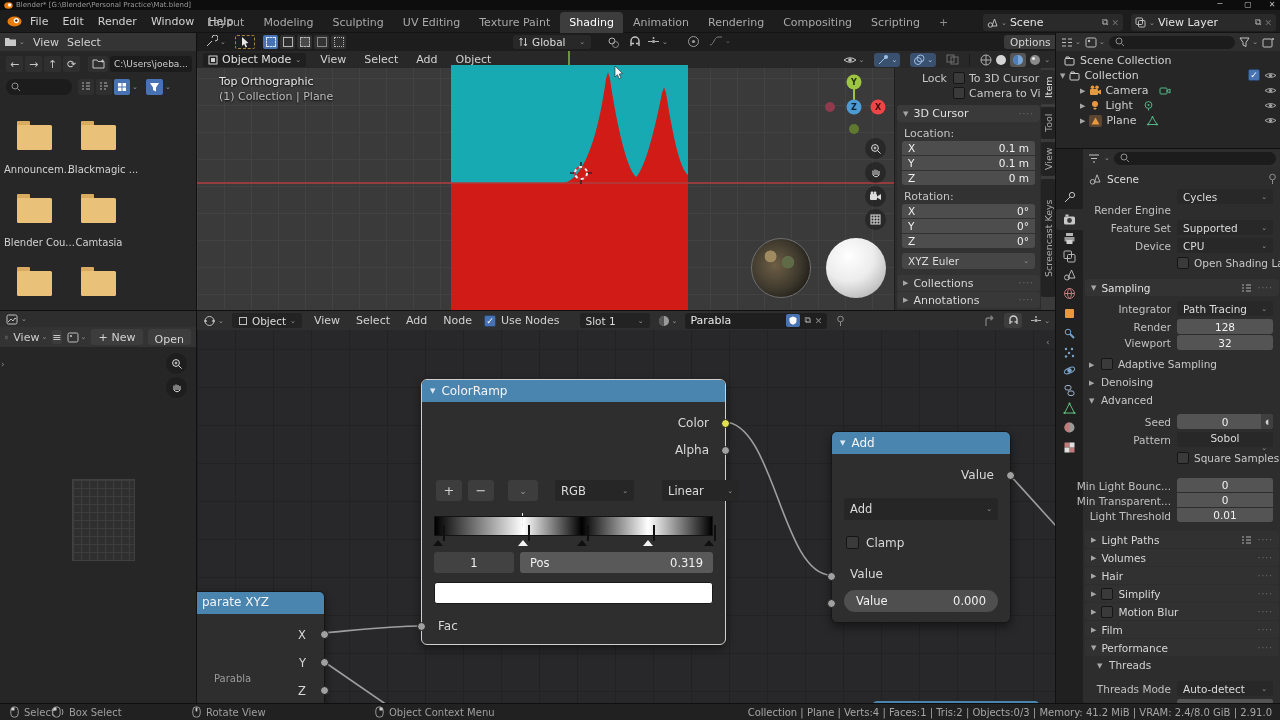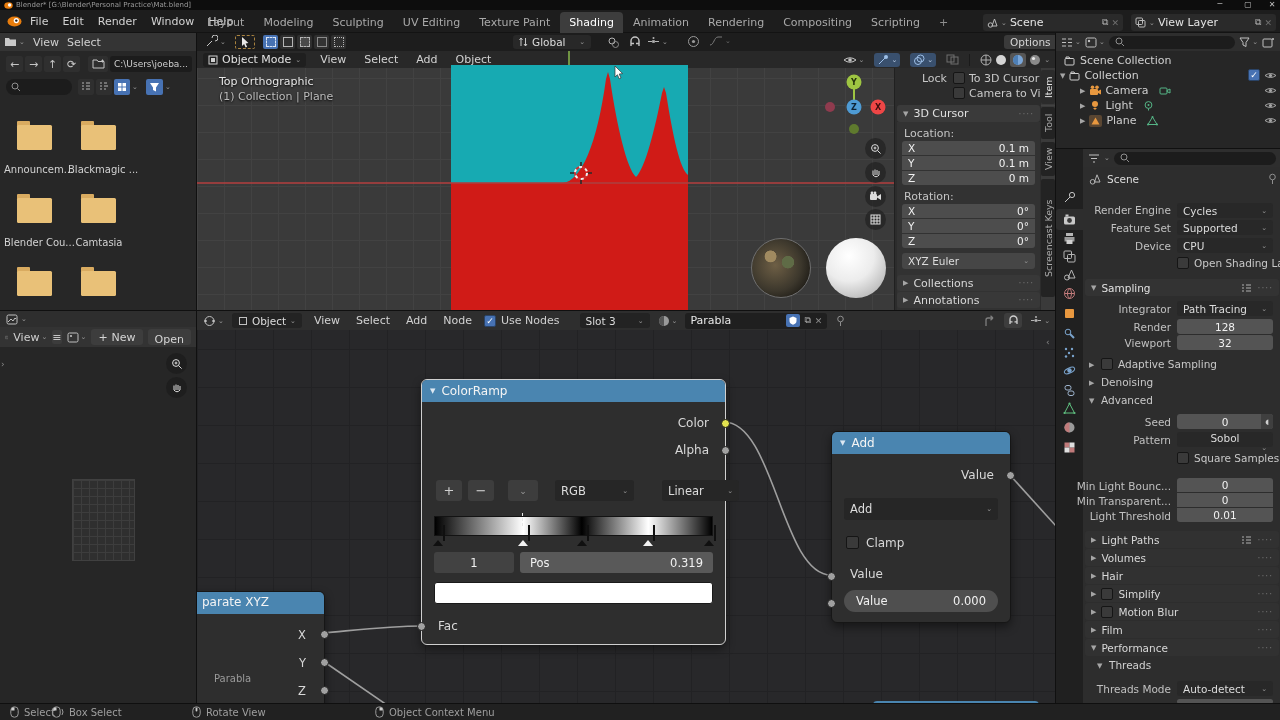--- a/index.html
+++ b/index.html
@@ -649,21 +649,21 @@
           <path d="M8 1.8 L11 9 H5.5 Z" fill="none" stroke="#b5b5b5"></path>
         </svg>
       <span style="color:#dcdcdc;">Scene</span>
       <svg class="r" style="left:178px;top:1px;" width="11" height="12" viewBox="0 0 11 12">
           <circle cx="5.5" cy="4" r="2.8" fill="none" stroke="#8f8f8f"></circle>
           <path d="M5.5 7 V11" stroke="#8f8f8f"></path>
         </svg>
     </div>
 
     <span class="rlabel" style="left:27px;top:55px;width:88px;">Render Engine</span>
-    <div class="r dd" style="left:121px;top:54px;width:96px;height:15px;">
+    <div class="r dd" style="left:121px;top:40px;width:96px;height:15px;">
         <span>Cycles</span>
         <span class="chev">⌄</span>
       </div>
     <span class="rlabel" style="left:27px;top:73px;width:88px;">Feature Set</span>
     <div class="r dd" style="left:121px;top:71px;width:96px;height:15px;">
         <span>Supported</span>
         <span class="chev">⌄</span>
       </div>
     <span class="rlabel" style="left:27px;top:91px;width:88px;">Device</span>
     <div class="r dd" style="left:121px;top:89px;width:96px;height:15px;">
@@ -854,21 +854,21 @@
       </span>
       <span class="menuitem">View</span>
       <span class="menuitem">Select</span>
       <span class="menuitem">Add</span>
       <span class="menuitem">Node</span>
       <span class="fx" style="gap:5px;">
         <span class="cb on">✓</span>
         <span style="color:#d0d0d0;">Use Nodes</span>
       </span>
       <span class="fx dd" style="height:15px;width:70px;background:#232323;margin-left:12px;">
-        <span style="font-size:10.5px;">Slot 3</span>
+        <span style="font-size:10.5px;">Slot 1</span>
           <span class="chev">⌄</span>
       </span>
       <span class="fx" style="gap:2px;">
         <svg width="12" height="12" viewBox="0 0 12 12">
             <circle cx="6" cy="6" r="5" fill="#9a9a9a"></circle>
             <path d="M6 1 a5 5 0 0 0 0 10 Z" fill="#555"></path>
           </svg>
         <span class="chev">⌄</span>
       </span>
       <span class="fx" style="width:132px;height:16px;background:#1f1f1f;border-radius:3px;padding:0 5px;gap:4px;">
@@ -1019,15 +1019,16 @@
         </svg>
       <span>Rotate View</span>
     </span>
     <span class="r fx" style="left:375px;top:2px;gap:5px;">
       <svg width="9" height="12" viewBox="0 0 9 12">
           <rect x="0.8" y="0.8" width="7.4" height="10.4" rx="3.5" fill="none" stroke="#9a9a9a"></rect>
           <path d="M7.8 4.5 Q7.8 1.2 4.5 1.2 L4.5 4.5 Z" fill="#cfcfcf"></path>
         </svg>
       <span>Object Context Menu</span>
     </span>
+    <span class="r tx" style="right:8px;top:3px;color:#a5a5a5;">Collection | Plane | Verts:4 | Faces:1 | Tris:2 | Objects:0/3 | Memory: 41.2 MiB | VRAM: 2.4/8.0 GiB | 2.91.0</span>
   </div>
 
 </div>
 
 </body></html>

